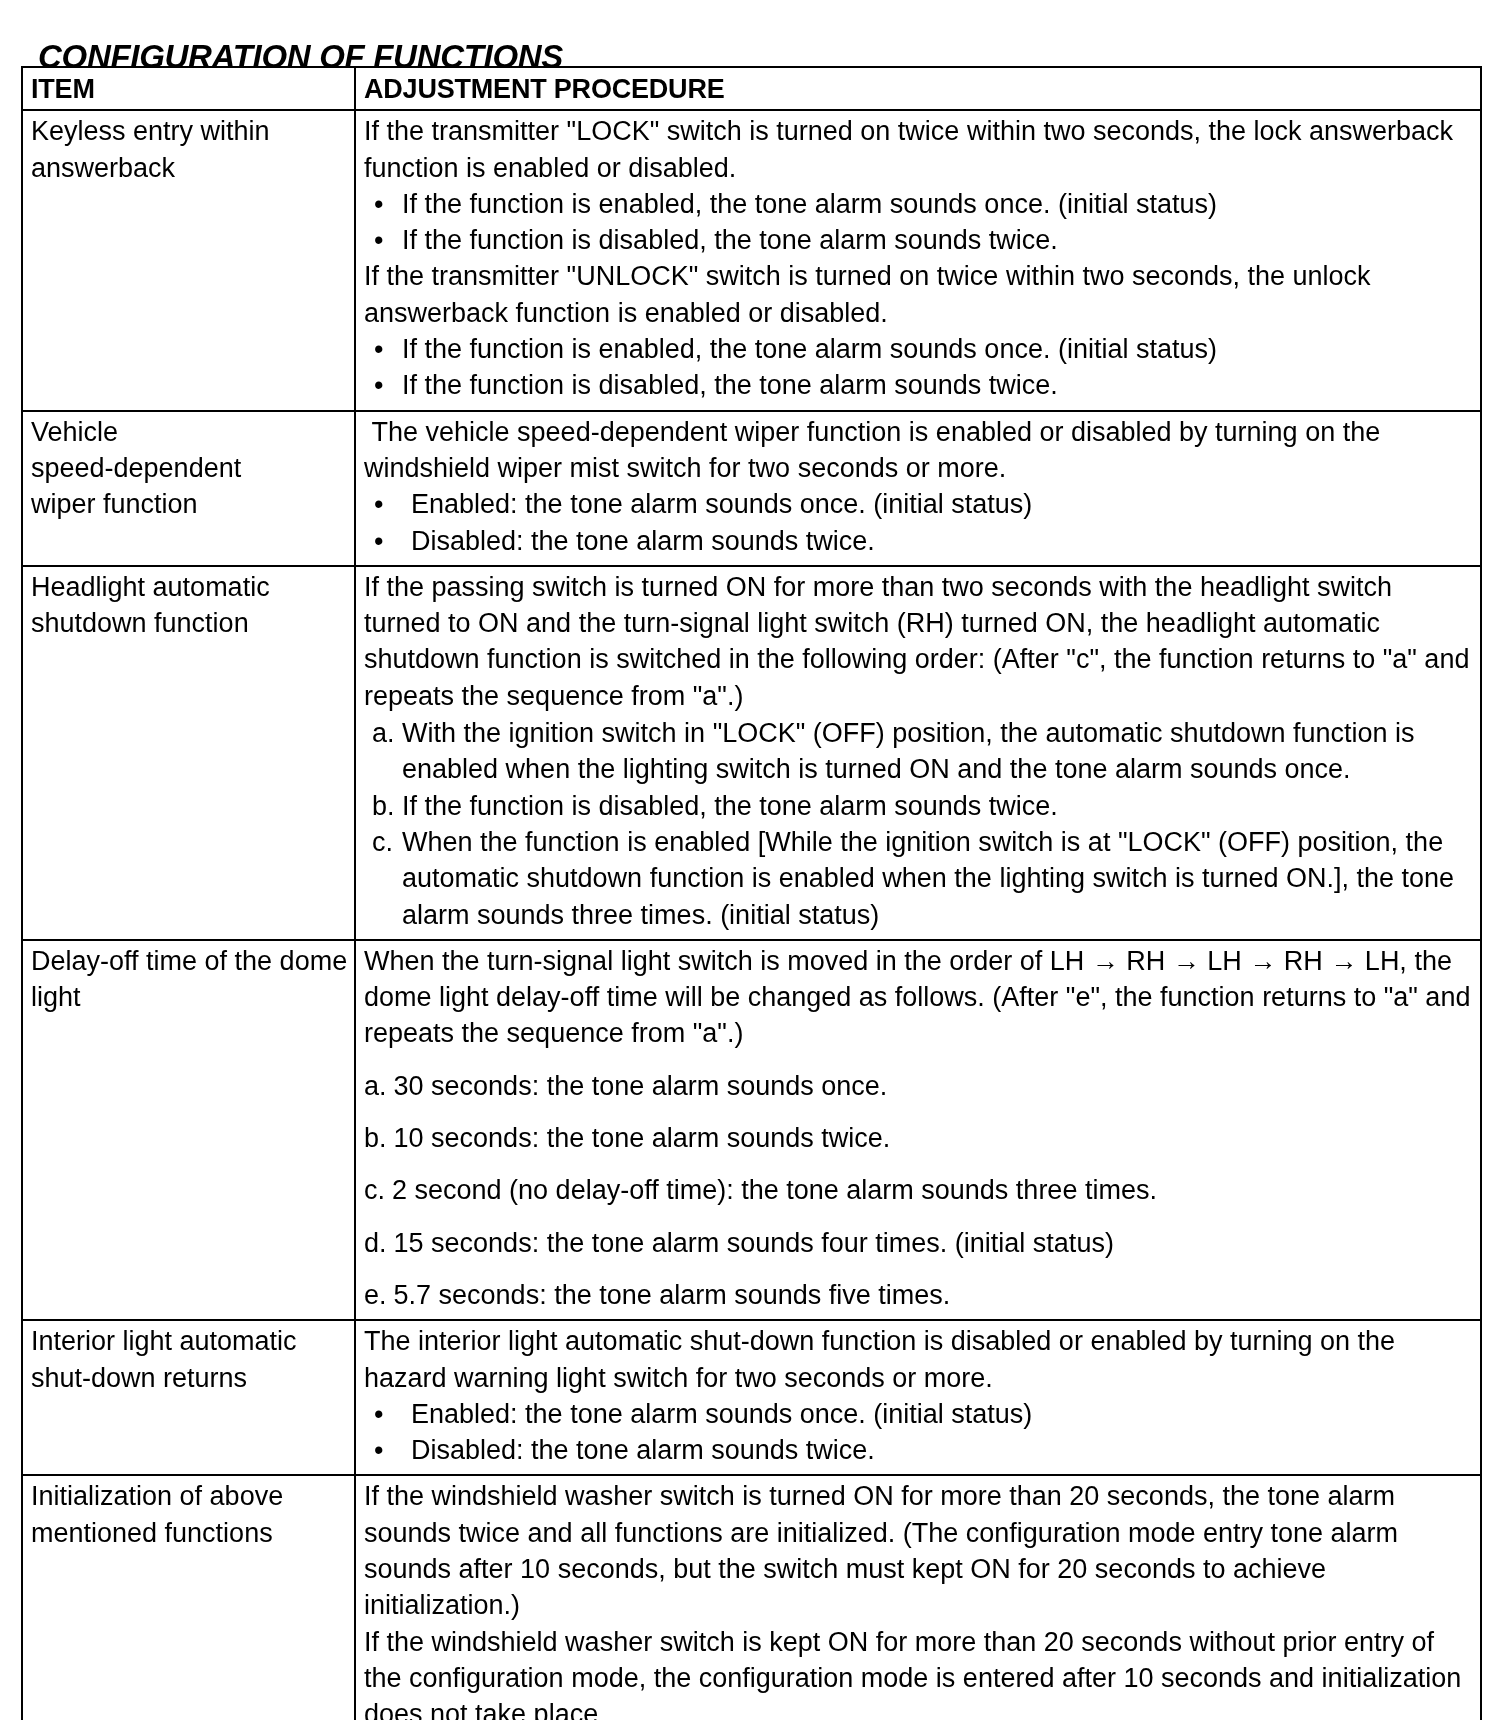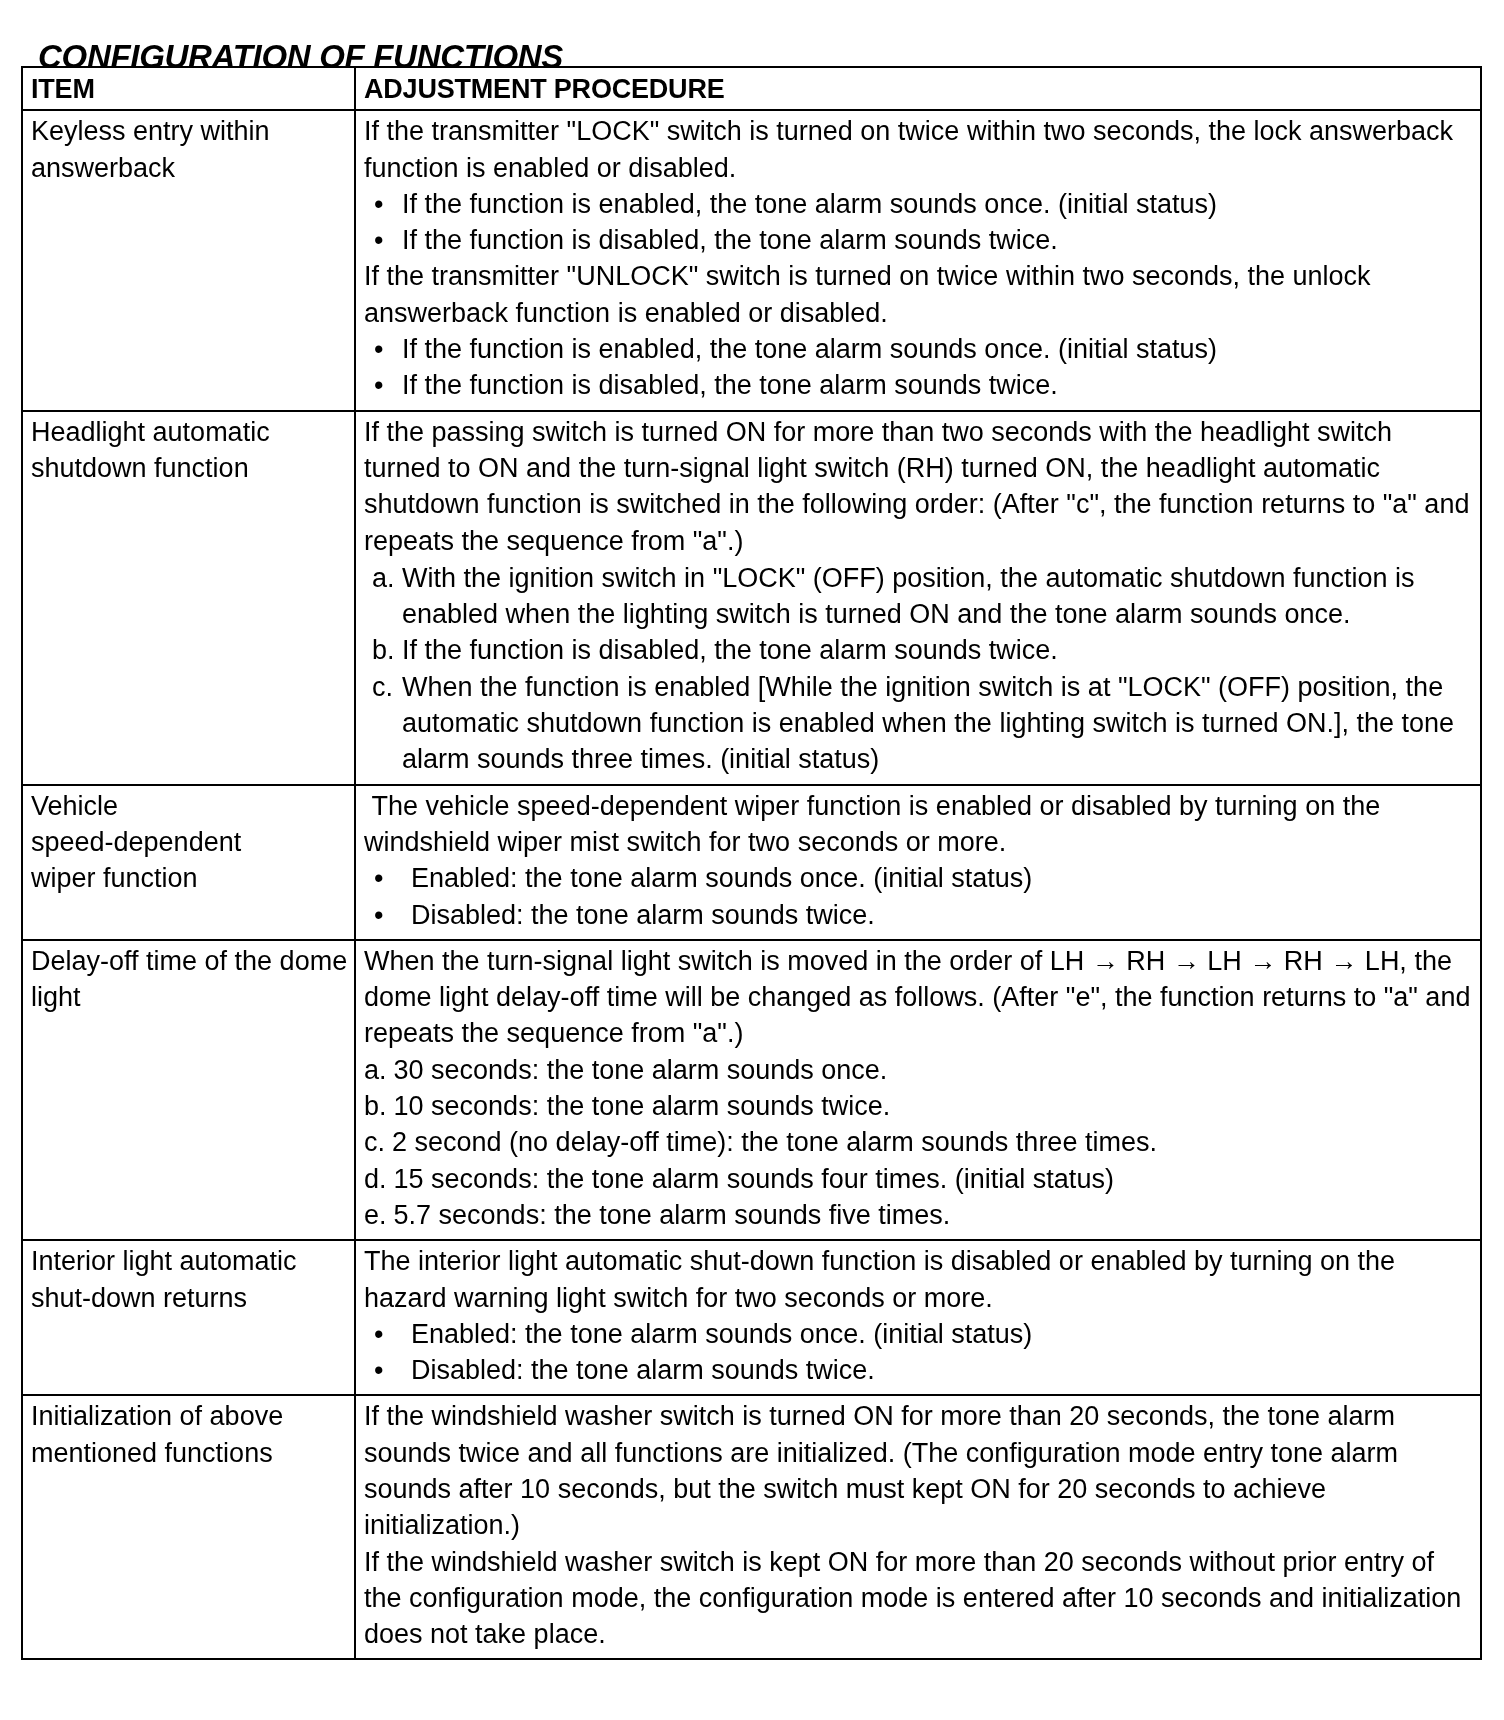--- a/index.html
+++ b/index.html
@@ -70,21 +70,21 @@
     .bullets.wide li { padding-left: 47px; }
     .bullets.wide li .dot { left: 10px; }
     .lettered {
       list-style: none;
       margin: 0;
       padding: 0;
     }
     .lettered li {
       position: relative;
       padding-left: 38px;
-      margin-top: 0;
+      margin-top: 16px;
     }
     .lettered li .marker {
       position: absolute;
       left: 8px;
       top: 0;
     }
     .lettered.spaced li { margin-top: 0; }
     .lettered.spaced li:first-child { margin-top: 1px; }
     .lettered.flat li {
       padding-left: 0;
@@ -125,44 +125,44 @@
         <p class="para">If the transmitter "UNLOCK" switch is turned on twice within two seconds, the unlock answerback function is enabled or disabled.</p>
         <ul class="bullets">
           <li><span class="dot">•</span><span>If the function is enabled, the tone alarm sounds once. (initial status)</span></li>
           <li><span class="dot">•</span><span>If the function is disabled, the tone alarm sounds twice.</span></li>
         </ul>
       </td>
     </tr>
 
     <tr>
       <td>
+        <div>Vehicle</div>
+        <div>speed-dependent</div>
+        <div>wiper function</div>
+      </td>
+      <td>
+        <p class="para" style="white-space: pre-wrap;"> The vehicle speed-dependent wiper function is enabled or disabled by turning on the windshield wiper mist switch for two seconds or more.</p>
+        <ul class="bullets wide">
+          <li><span class="dot">•</span><span>Enabled: the tone alarm sounds once. (initial status)</span></li>
+          <li><span class="dot">•</span><span>Disabled: the tone alarm sounds twice.</span></li>
+        </ul>
+      </td>
+    </tr>
+
+    <tr>
+      <td>
         <span>Headlight automatic shutdown function</span>
       </td>
       <td>
         <p class="para">If the passing switch is turned ON for more than two seconds with the headlight switch turned to ON and the turn-signal light switch (RH) turned ON, the headlight automatic shutdown function is switched in the following order: (After "c", the function returns to "a" and repeats the sequence from "a".)</p>
         <ol class="lettered spaced">
           <li><span class="marker">a.</span><span>With the ignition switch in "LOCK" (OFF) position, the automatic shutdown function is enabled when the lighting switch is turned ON and the tone alarm sounds once.</span></li>
           <li><span class="marker">b.</span><span>If the function is disabled, the tone alarm sounds twice.</span></li>
           <li><span class="marker">c.</span><span>When the function is enabled [While the ignition switch is at "LOCK" (OFF) position, the automatic shutdown function is enabled when the lighting switch is turned ON.], the tone alarm sounds three times. (initial status)</span></li>
         </ol>
-      </td>
-    </tr>
-
-    <tr>
-      <td>
-        <div>Vehicle</div>
-        <div>speed-dependent</div>
-        <div>wiper function</div>
-      </td>
-      <td>
-        <p class="para" style="white-space: pre-wrap;"> The vehicle speed-dependent wiper function is enabled or disabled by turning on the windshield wiper mist switch for two seconds or more.</p>
-        <ul class="bullets wide">
-          <li><span class="dot">•</span><span>Enabled: the tone alarm sounds once. (initial status)</span></li>
-          <li><span class="dot">•</span><span>Disabled: the tone alarm sounds twice.</span></li>
-        </ul>
       </td>
     </tr>
 
     <tr>
       <td>
         <span>Delay-off time of the dome light</span>
       </td>
       <td>
         <p class="para">When the turn-signal light switch is moved in the order of LH → RH → LH → RH → LH, the dome light delay-off time will be changed as follows. (After "e", the function returns to "a" and repeats the sequence from "a".)</p>
         <ol class="lettered flat">

